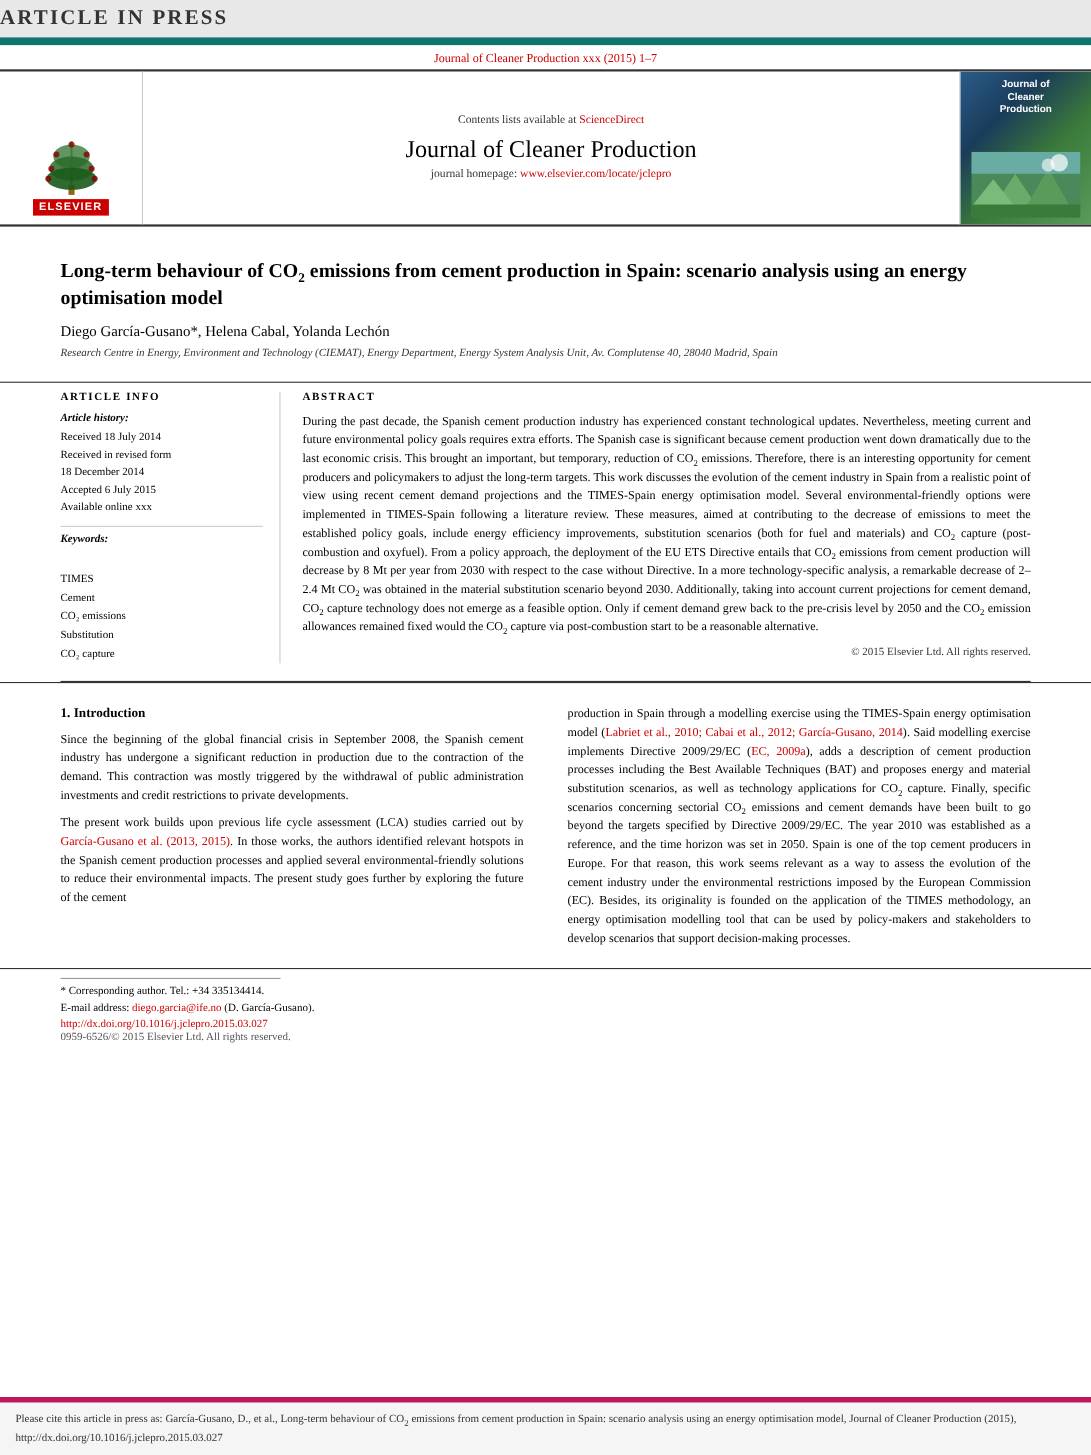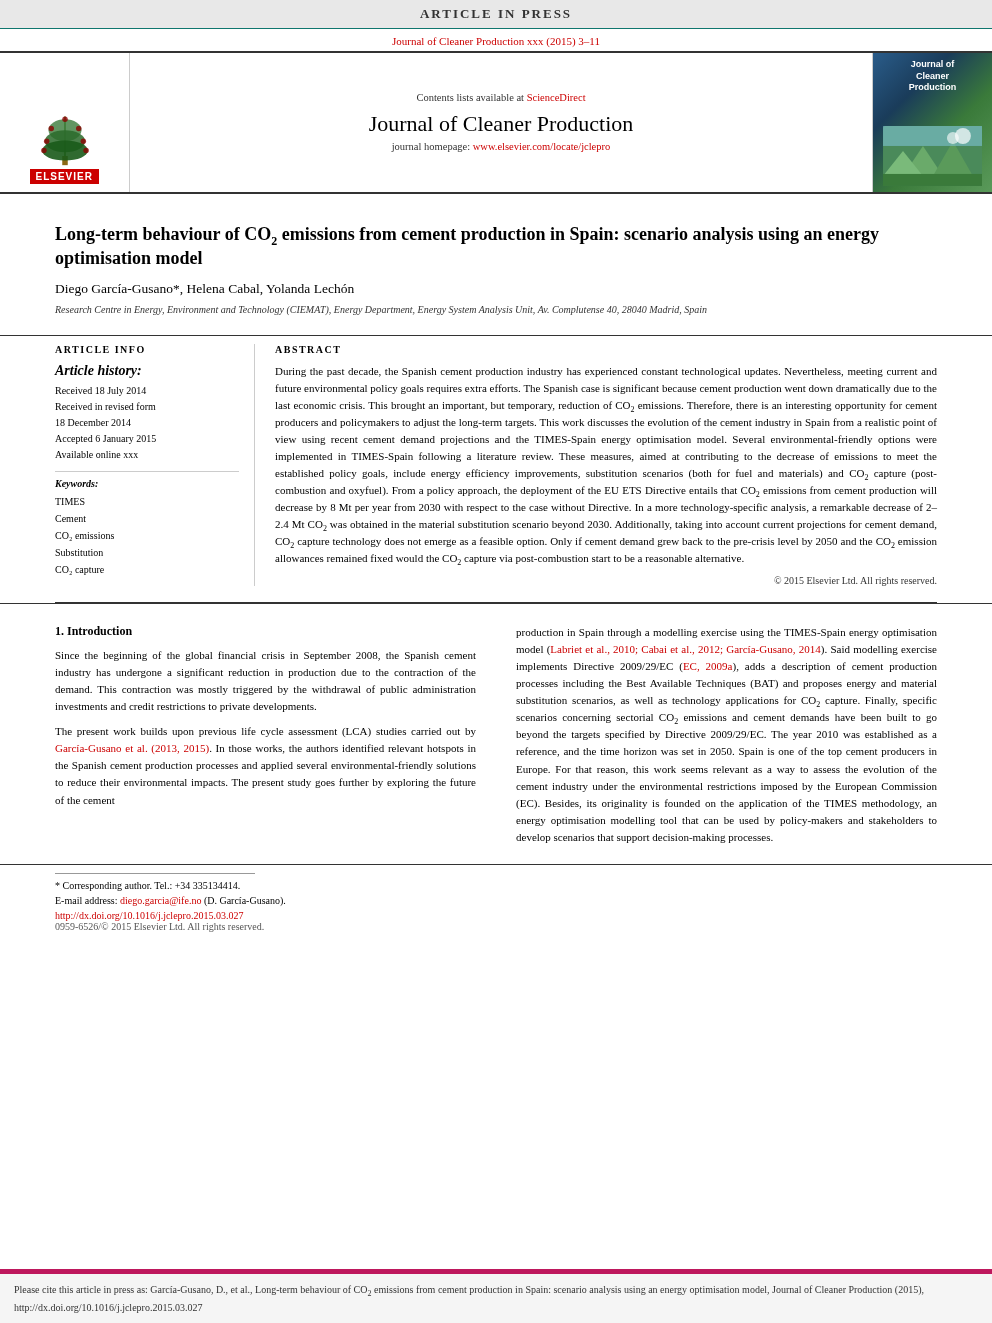--- a/index.html
+++ b/index.html
@@ -9,27 +9,27 @@
       background: #fff;
       font-family: 'Times New Roman', Times, serif;
       font-size: 13px;
       color: #000;
       position: relative;
     }
 
     
     .aip-banner {
       background: #e8e8e8;
-      text-align: center;
+      text-align: left;
       padding: 6px 0;
-      font-size: 13px;
+      font-size: 19px;
       font-weight: bold;
       letter-spacing: 2px;
       color: #333;
-      border-bottom: 1px solid #0f766e;
+      border-bottom: 7px solid #0f766e;
     }
 
     
     .journal-link-bar {
       text-align: center;
       padding: 6px 0 4px;
       font-size: 11px;
       color: #c00;
     }
     .journal-link-bar a { color: #c00; text-decoration: none; }
@@ -194,37 +194,37 @@
     .section-heading {
       font-size: 10px;
       font-weight: bold;
       letter-spacing: 1.5px;
       text-transform: uppercase;
       margin-bottom: 8px;
       color: #000;
     }
 
     .article-info-label {
-      font-size: 14px;
+      font-size: 10px;
       font-style: italic;
       font-weight: bold;
       margin-bottom: 4px;
     }
 
     .article-history {
       font-size: 10px;
       line-height: 1.6;
       margin-bottom: 8px;
     }
 
     .keywords-label {
       font-size: 10px;
       font-style: italic;
       font-weight: bold;
-      margin-bottom: 4px;
+      margin-bottom: 22px;
     }
 
     .keywords-list {
       font-size: 10px;
       line-height: 1.7;
     }
 
     .abstract-text {
       font-size: 11px;
       line-height: 1.55;
@@ -339,21 +339,21 @@
   </style>
 </head>
 <body>
 
 <div class="aip-banner">
   <span>ARTICLE IN PRESS</span>
 </div>
 
 <div class="journal-link-bar">
   <a href="#">
-    <span>Journal of Cleaner Production xxx (2015) 3–11</span>
+    <span>Journal of Cleaner Production xxx (2015) 1–7</span>
   </a>
 </div>
 
 <div class="header-section">
 
   <div class="header-left">
     <div class="elsevier-logo">
 
       <svg class="elsevier-tree" viewBox="0 0 70 60" xmlns="http://www.w3.org/2000/svg">
 
@@ -424,21 +424,21 @@
 <div class="two-col-section">
 
   <div class="left-col">
     <div class="section-heading">ARTICLE INFO</div>
 
     <div class="article-info-label">Article history:</div>
     <div class="article-history">
       <div>Received 18 July 2014</div>
       <div>Received in revised form</div>
       <div>18 December 2014</div>
-      <div>Accepted 6 January 2015</div>
+      <div>Accepted 6 July 2015</div>
       <div>Available online xxx</div>
     </div>
 
     <div class="thin-divider"></div>
 
     <div class="keywords-label">Keywords:</div>
     <div class="keywords-list">
       <div>TIMES</div>
       <div>Cement</div>
       <div>CO₂ emissions</div>

